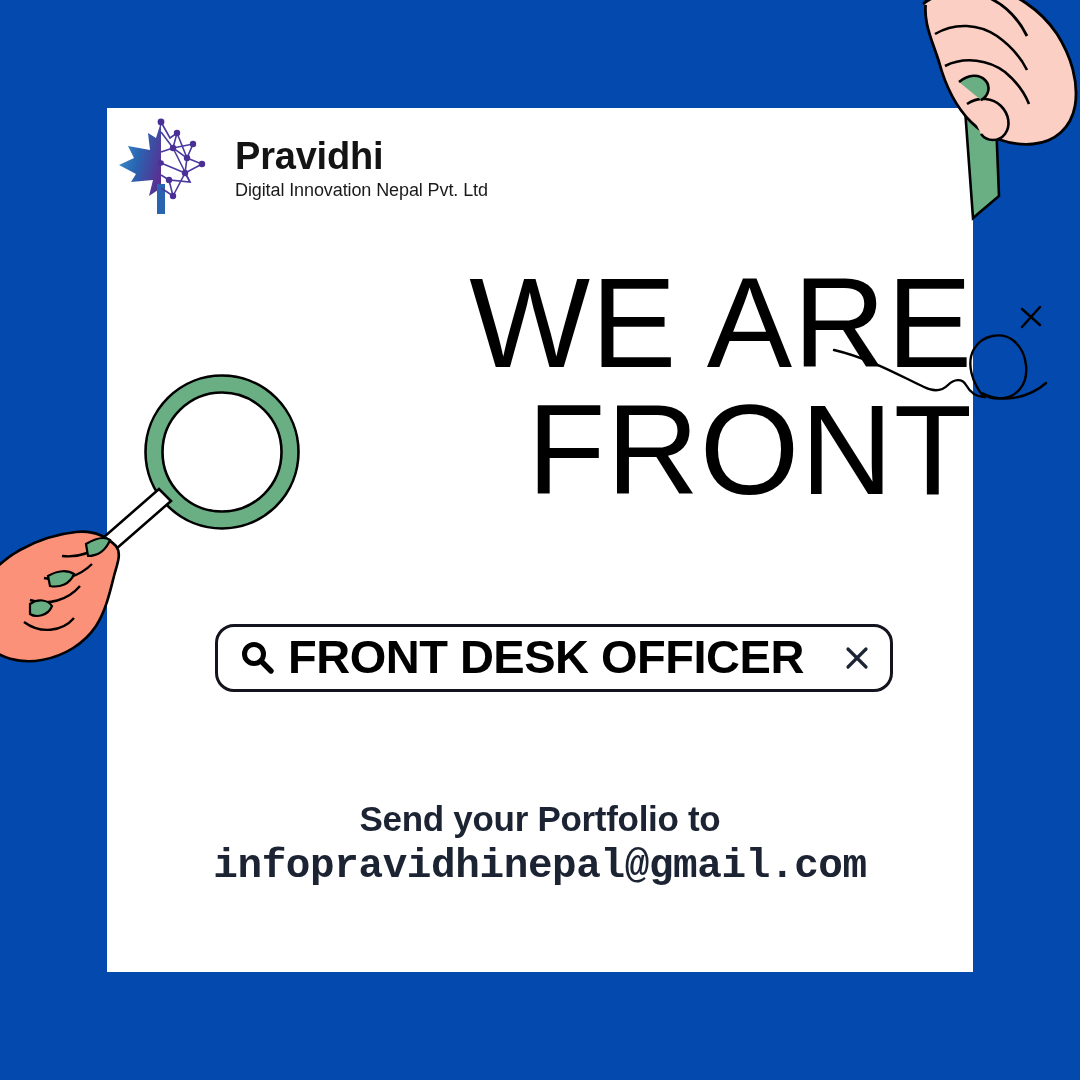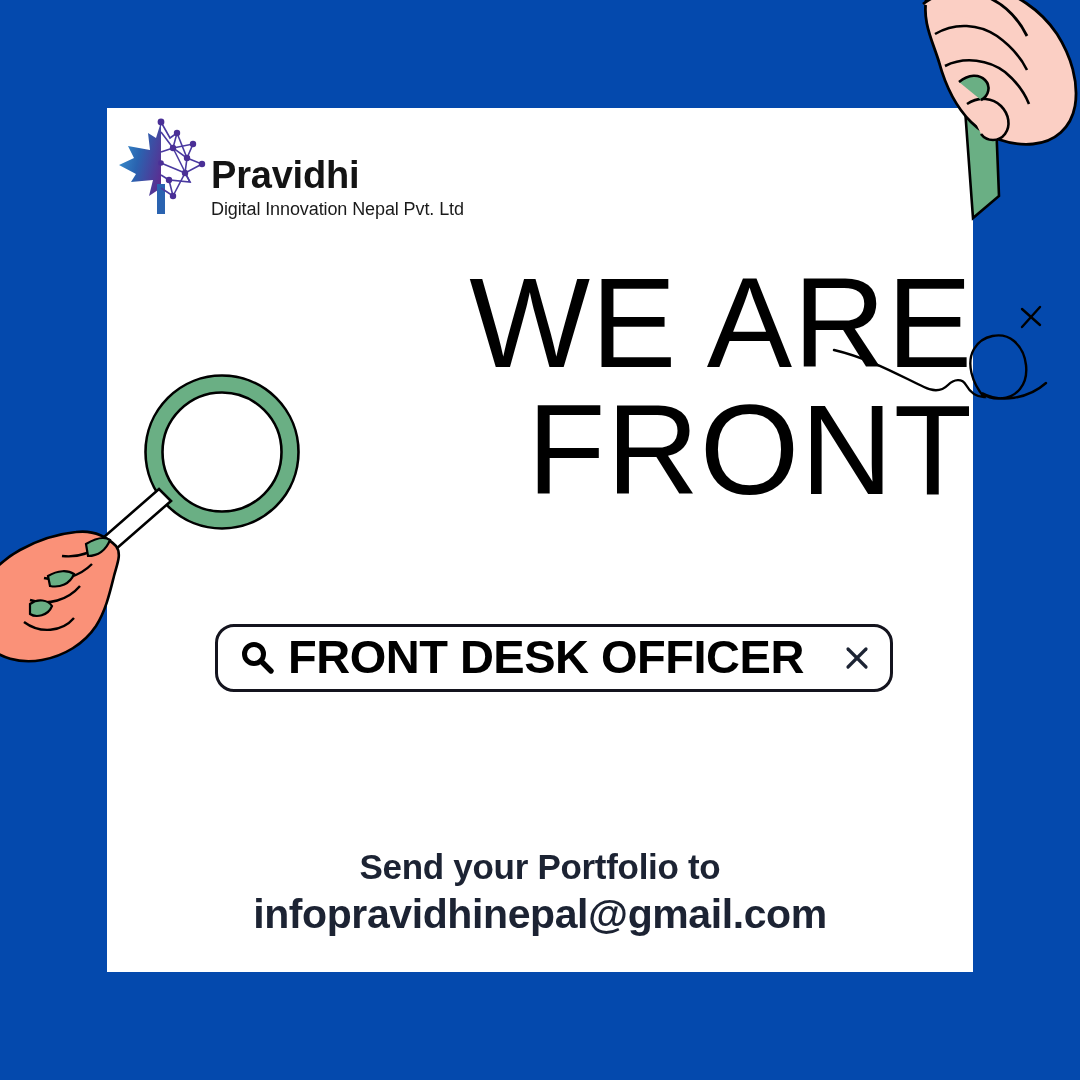--- a/index.html
+++ b/index.html
@@ -25,22 +25,22 @@
     height: 864px;
     background: #ffffff;
   }
 
   
   .brand {
     position: absolute;
     left: 8px;
     top: 10px;
     display: flex;
-    align-items: flex-end;
-    gap: 4px;
+    align-items: center;
+    gap: 28px;
   }
   .brand-logo {
     width: 92px;
     height: 100px;
     flex: 0 0 auto;
     display: block;
   }
   .brand-text {
     display: flex;
     flex-direction: column;
@@ -109,22 +109,22 @@
   .footer {
     position: absolute;
     left: 0;
     top: 690px;
     width: 866px;
     text-align: center;
     color: #1c2333;
     font-weight: 700;
     line-height: 1.22;
   }
-  .footer-line1 { font-size: 35px; display: block; letter-spacing: -0.3px; margin-top: 48px;}
-  .footer-line2 { font-size: 41px; display: block; letter-spacing: -0.4px;}
+  .footer-line1 { font-size: 35px; display: block; letter-spacing: -0.3px;}
+  .footer-line2 { font-size: 41px; display: block; letter-spacing: -0.4px; font-family: Liberation Mono, monospace;}
 
   
   .deco { position: absolute; pointer-events: none; }
   .deco-magnifier { left: -10px; top: 360px; }
   .deco-pencil    { left: 915px; top: -14px; }
   .deco-squiggle  { left: 725px; top: 185px; }
 </style>
 </head>
 <body>
 

